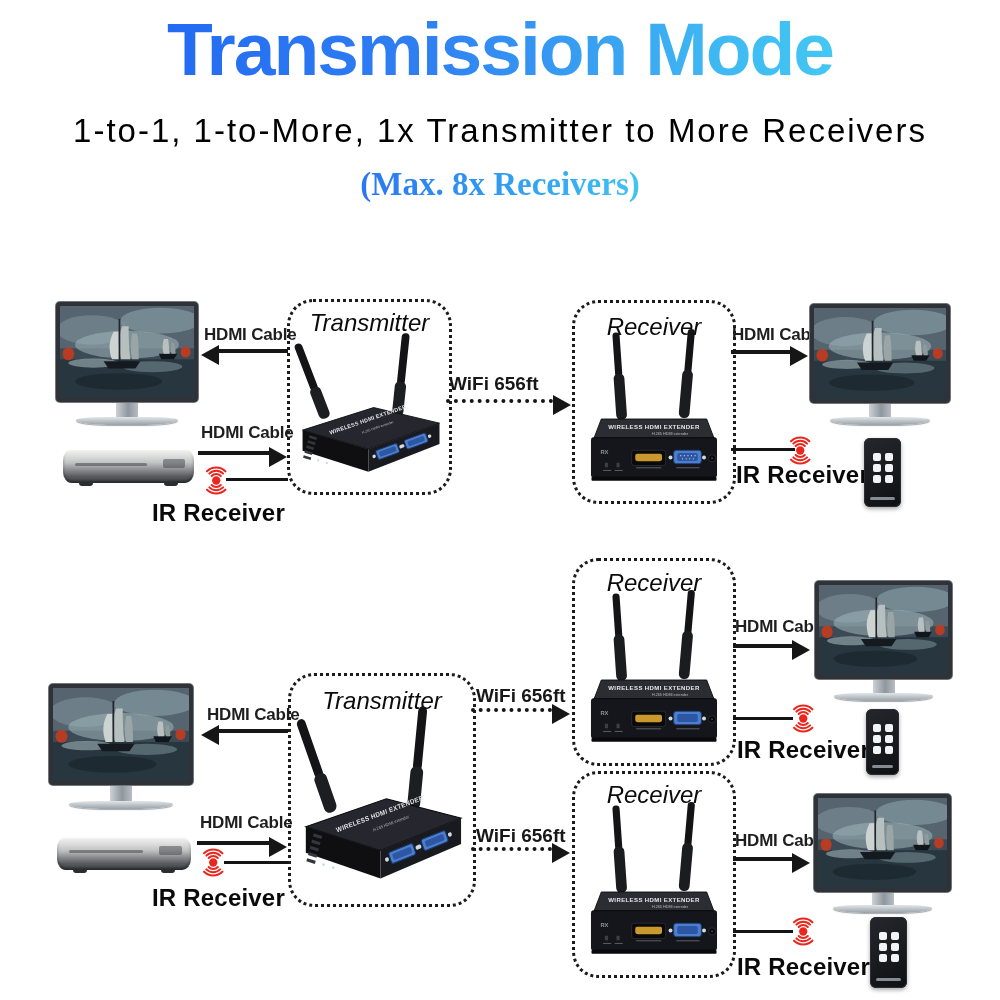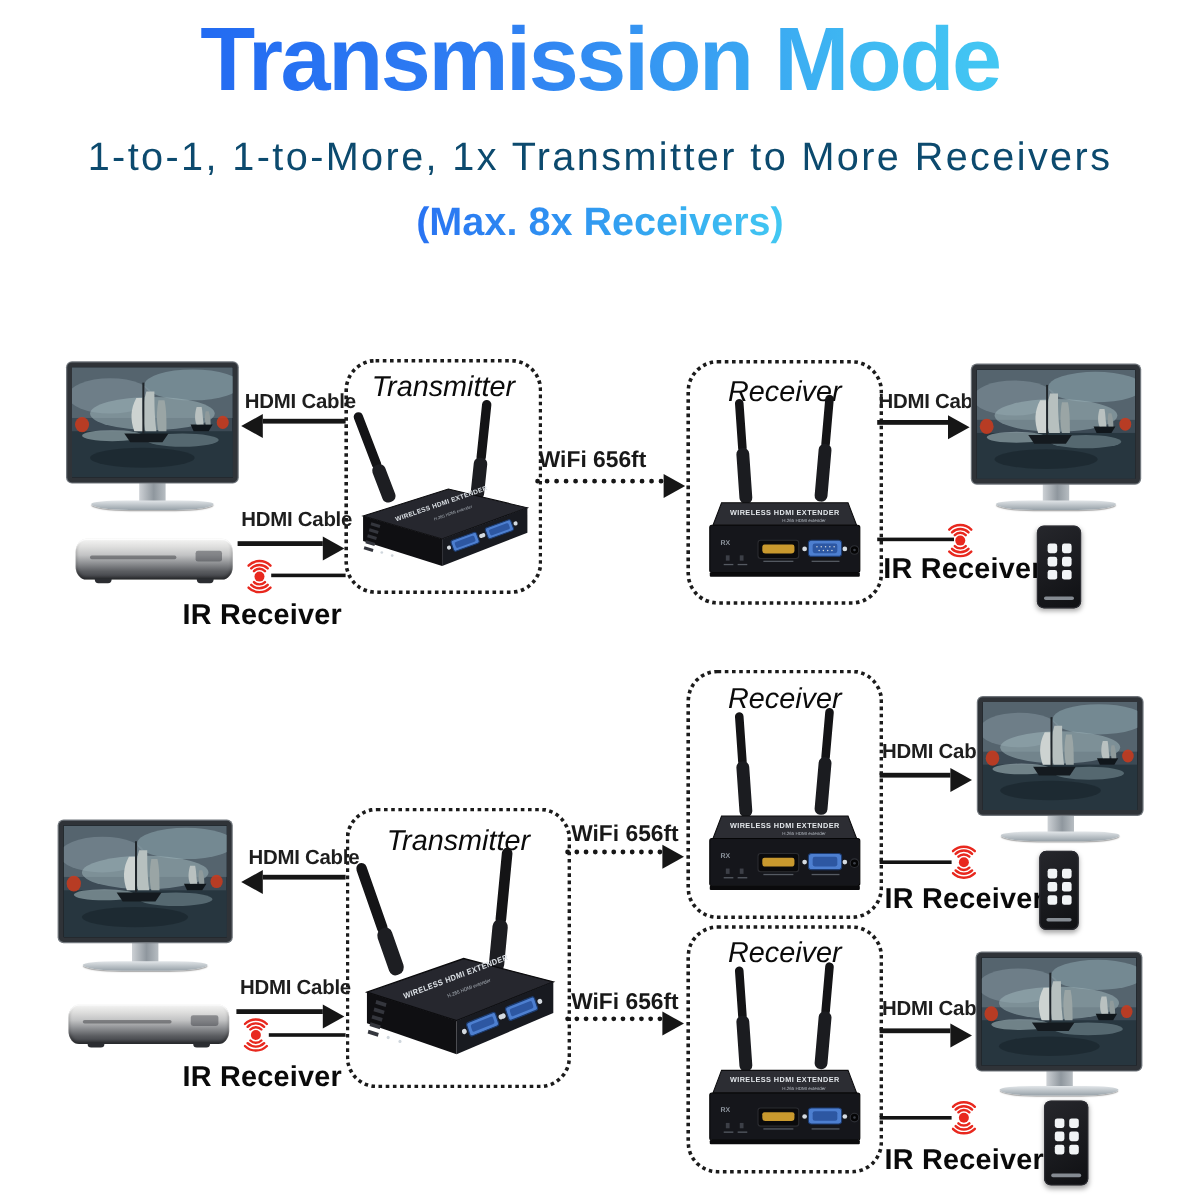--- a/index.html
+++ b/index.html
@@ -4,25 +4,25 @@
 <style>
   html,body{margin:0;padding:0;background:#ffffff;}
   .canvas{position:relative;width:1000px;height:1000px;background:#fff;overflow:hidden;
           font-family:"Liberation Sans",sans-serif;}
   
   .title{position:absolute;top:6px;left:0;width:100%;text-align:center;
          font-size:75px;font-weight:800;letter-spacing:-2px;
          background:linear-gradient(90deg,#1b5ef2 0%,#2f7ff2 42%,#3fb9f2 72%,#49dcf5 100%);
          -webkit-background-clip:text;background-clip:text;color:transparent;}
   .subtitle{position:absolute;top:112px;left:0;width:100%;text-align:center;
-            font-size:33px;font-weight:400;letter-spacing:2px;color:#0c4a6e;}
+            font-size:33px;font-weight:400;letter-spacing:2px;color:#000000;}
   .max-note{position:absolute;top:166px;left:0;width:100%;text-align:center;
             font-size:33px;font-weight:800;
             background:linear-gradient(90deg,#2666f3 30%,#35a9f0 55%,#49d6f3 70%);
-            -webkit-background-clip:text;background-clip:text;color:transparent;}
+            -webkit-background-clip:text;background-clip:text;color:transparent;font-family:Liberation Serif, serif;}
   
   .dbox{position:absolute;border:3.5px dotted #1b1b1b;border-radius:26px;font-style:italic;}
   .dbox .bl{position:absolute;top:0;left:0;right:0;text-align:center;
             font-size:24px;color:#0b0b0b;font-weight:400;}
   
   .lbl{position:absolute;font-weight:700;font-size:17px;color:#1e1e1e;letter-spacing:-0.2px;white-space:nowrap;}
   .wifi{position:absolute;font-weight:700;font-size:19px;color:#181818;white-space:nowrap;}
   .irlbl{position:absolute;font-weight:800;font-size:24px;color:#0a0a0a;letter-spacing:0.2px;white-space:nowrap;}
   
   .arr,.darr{position:absolute;height:4px;box-sizing:border-box;}

